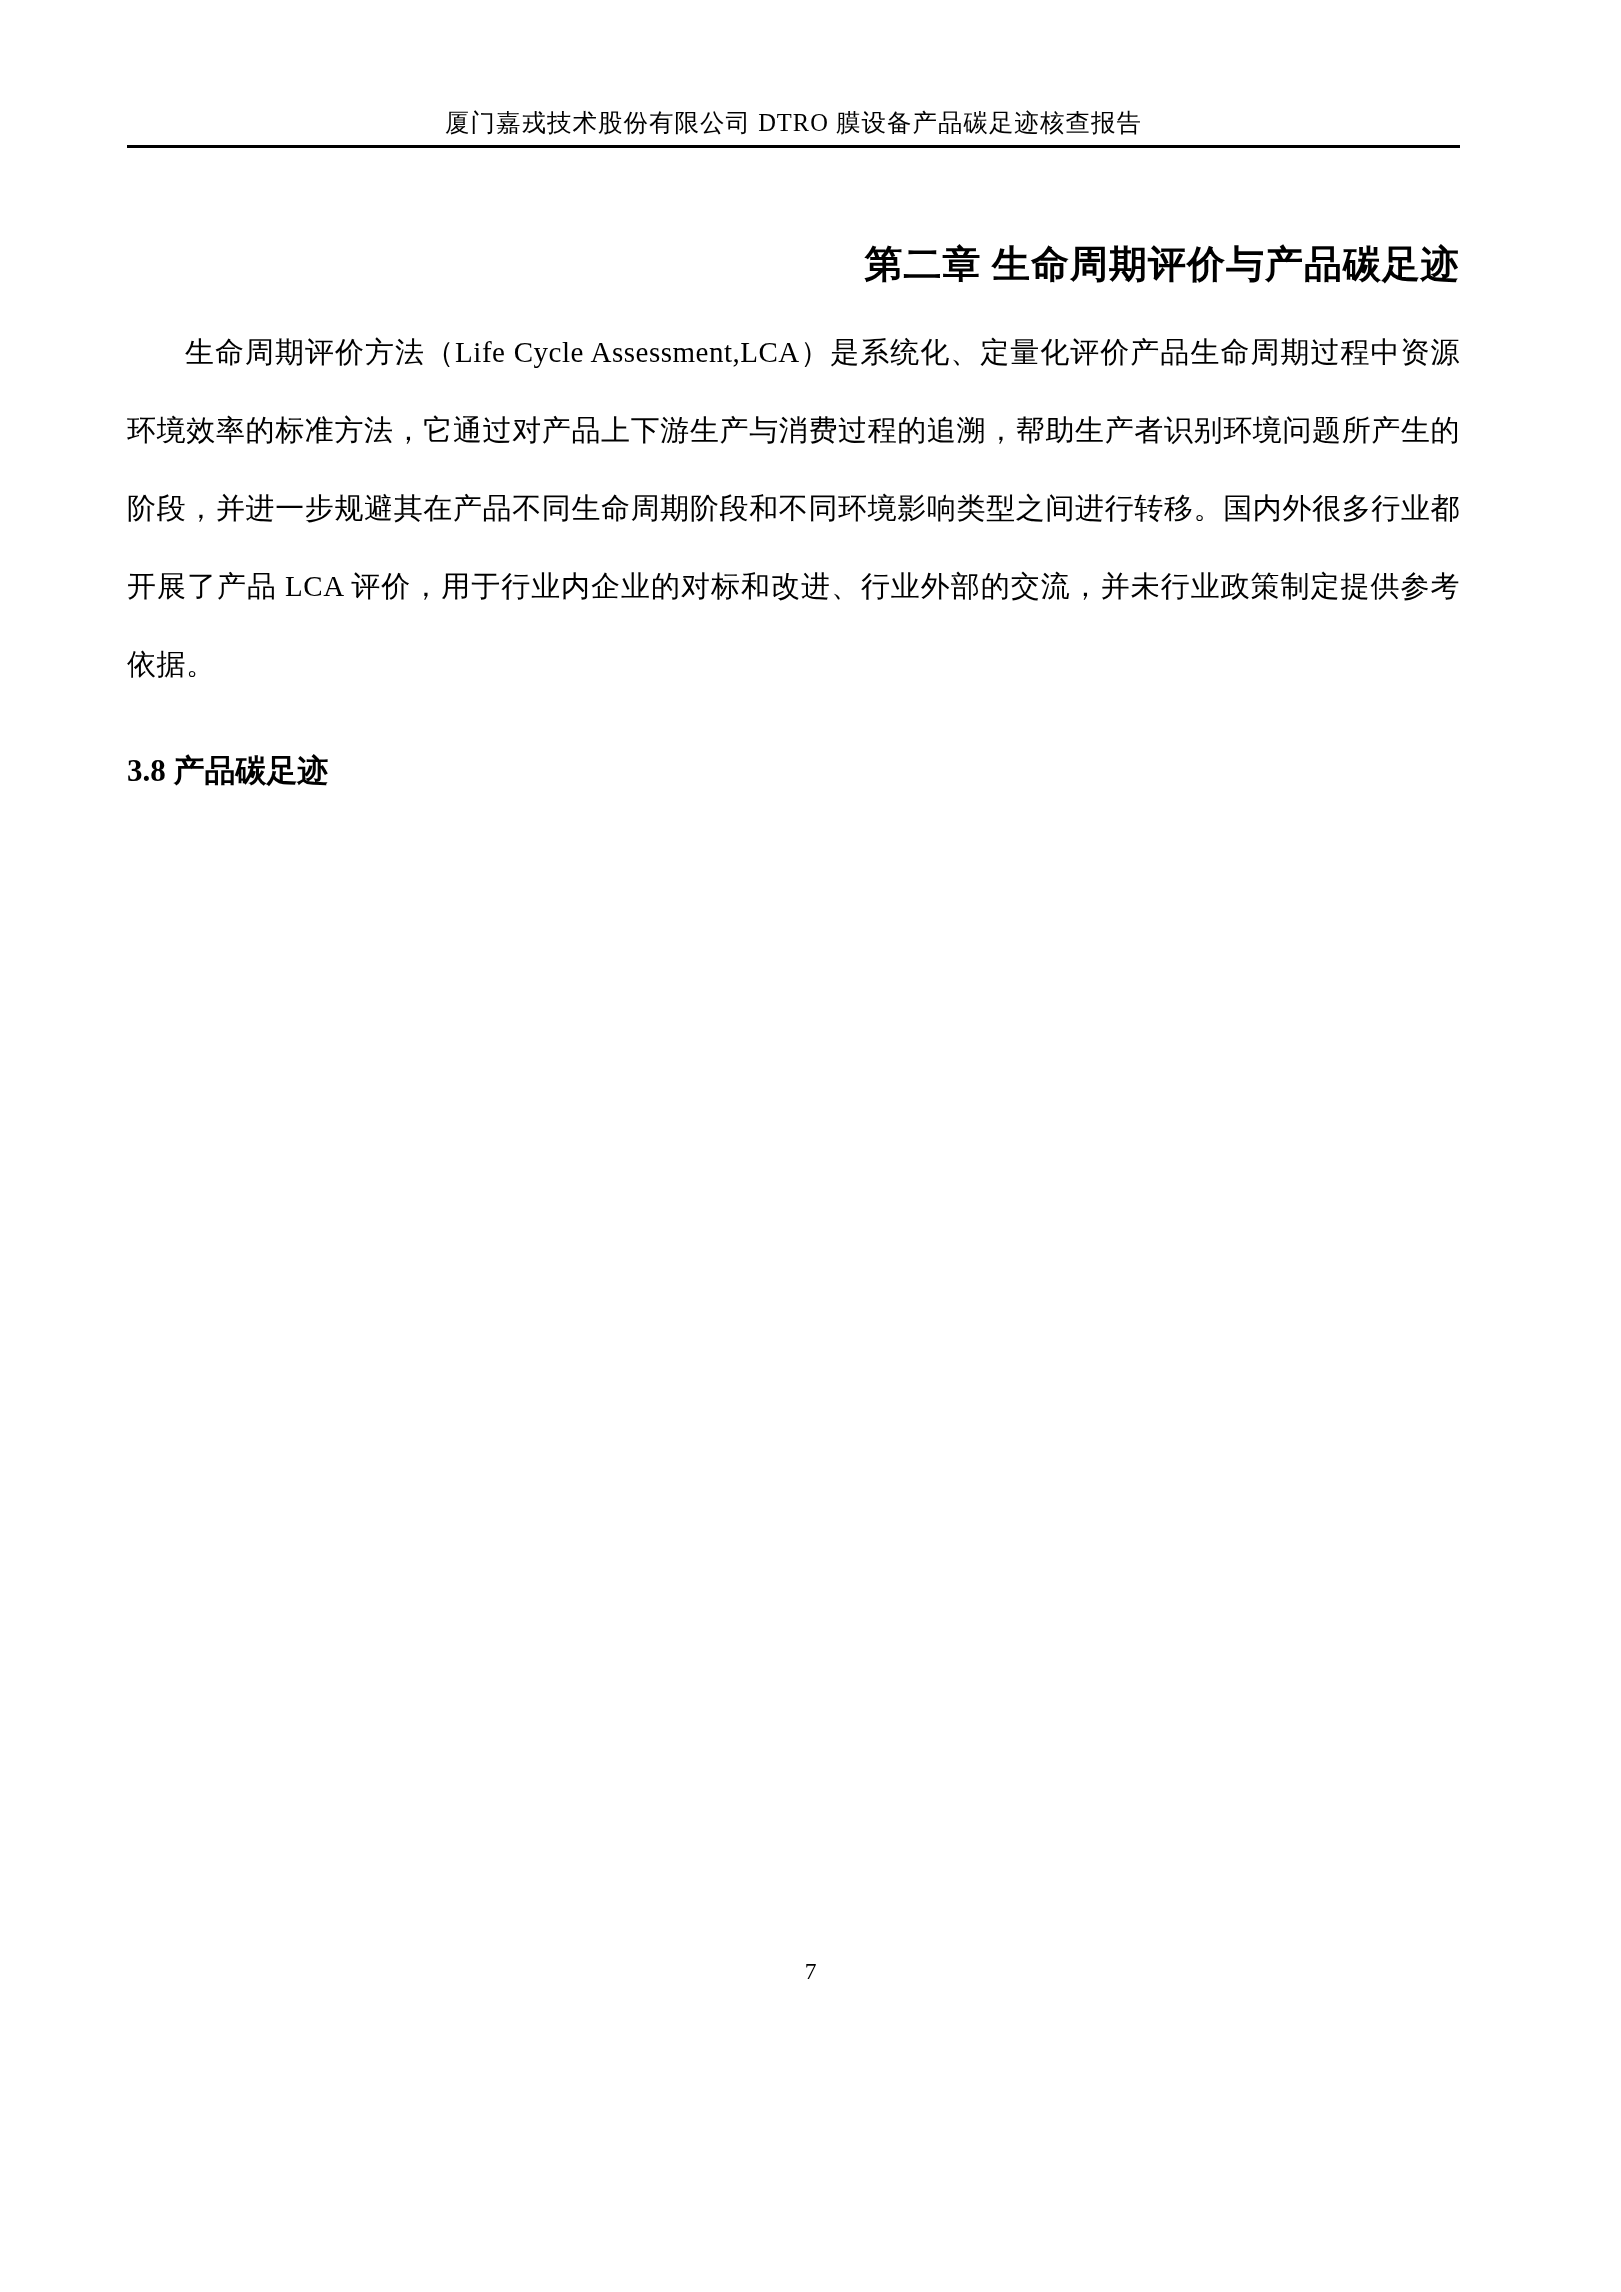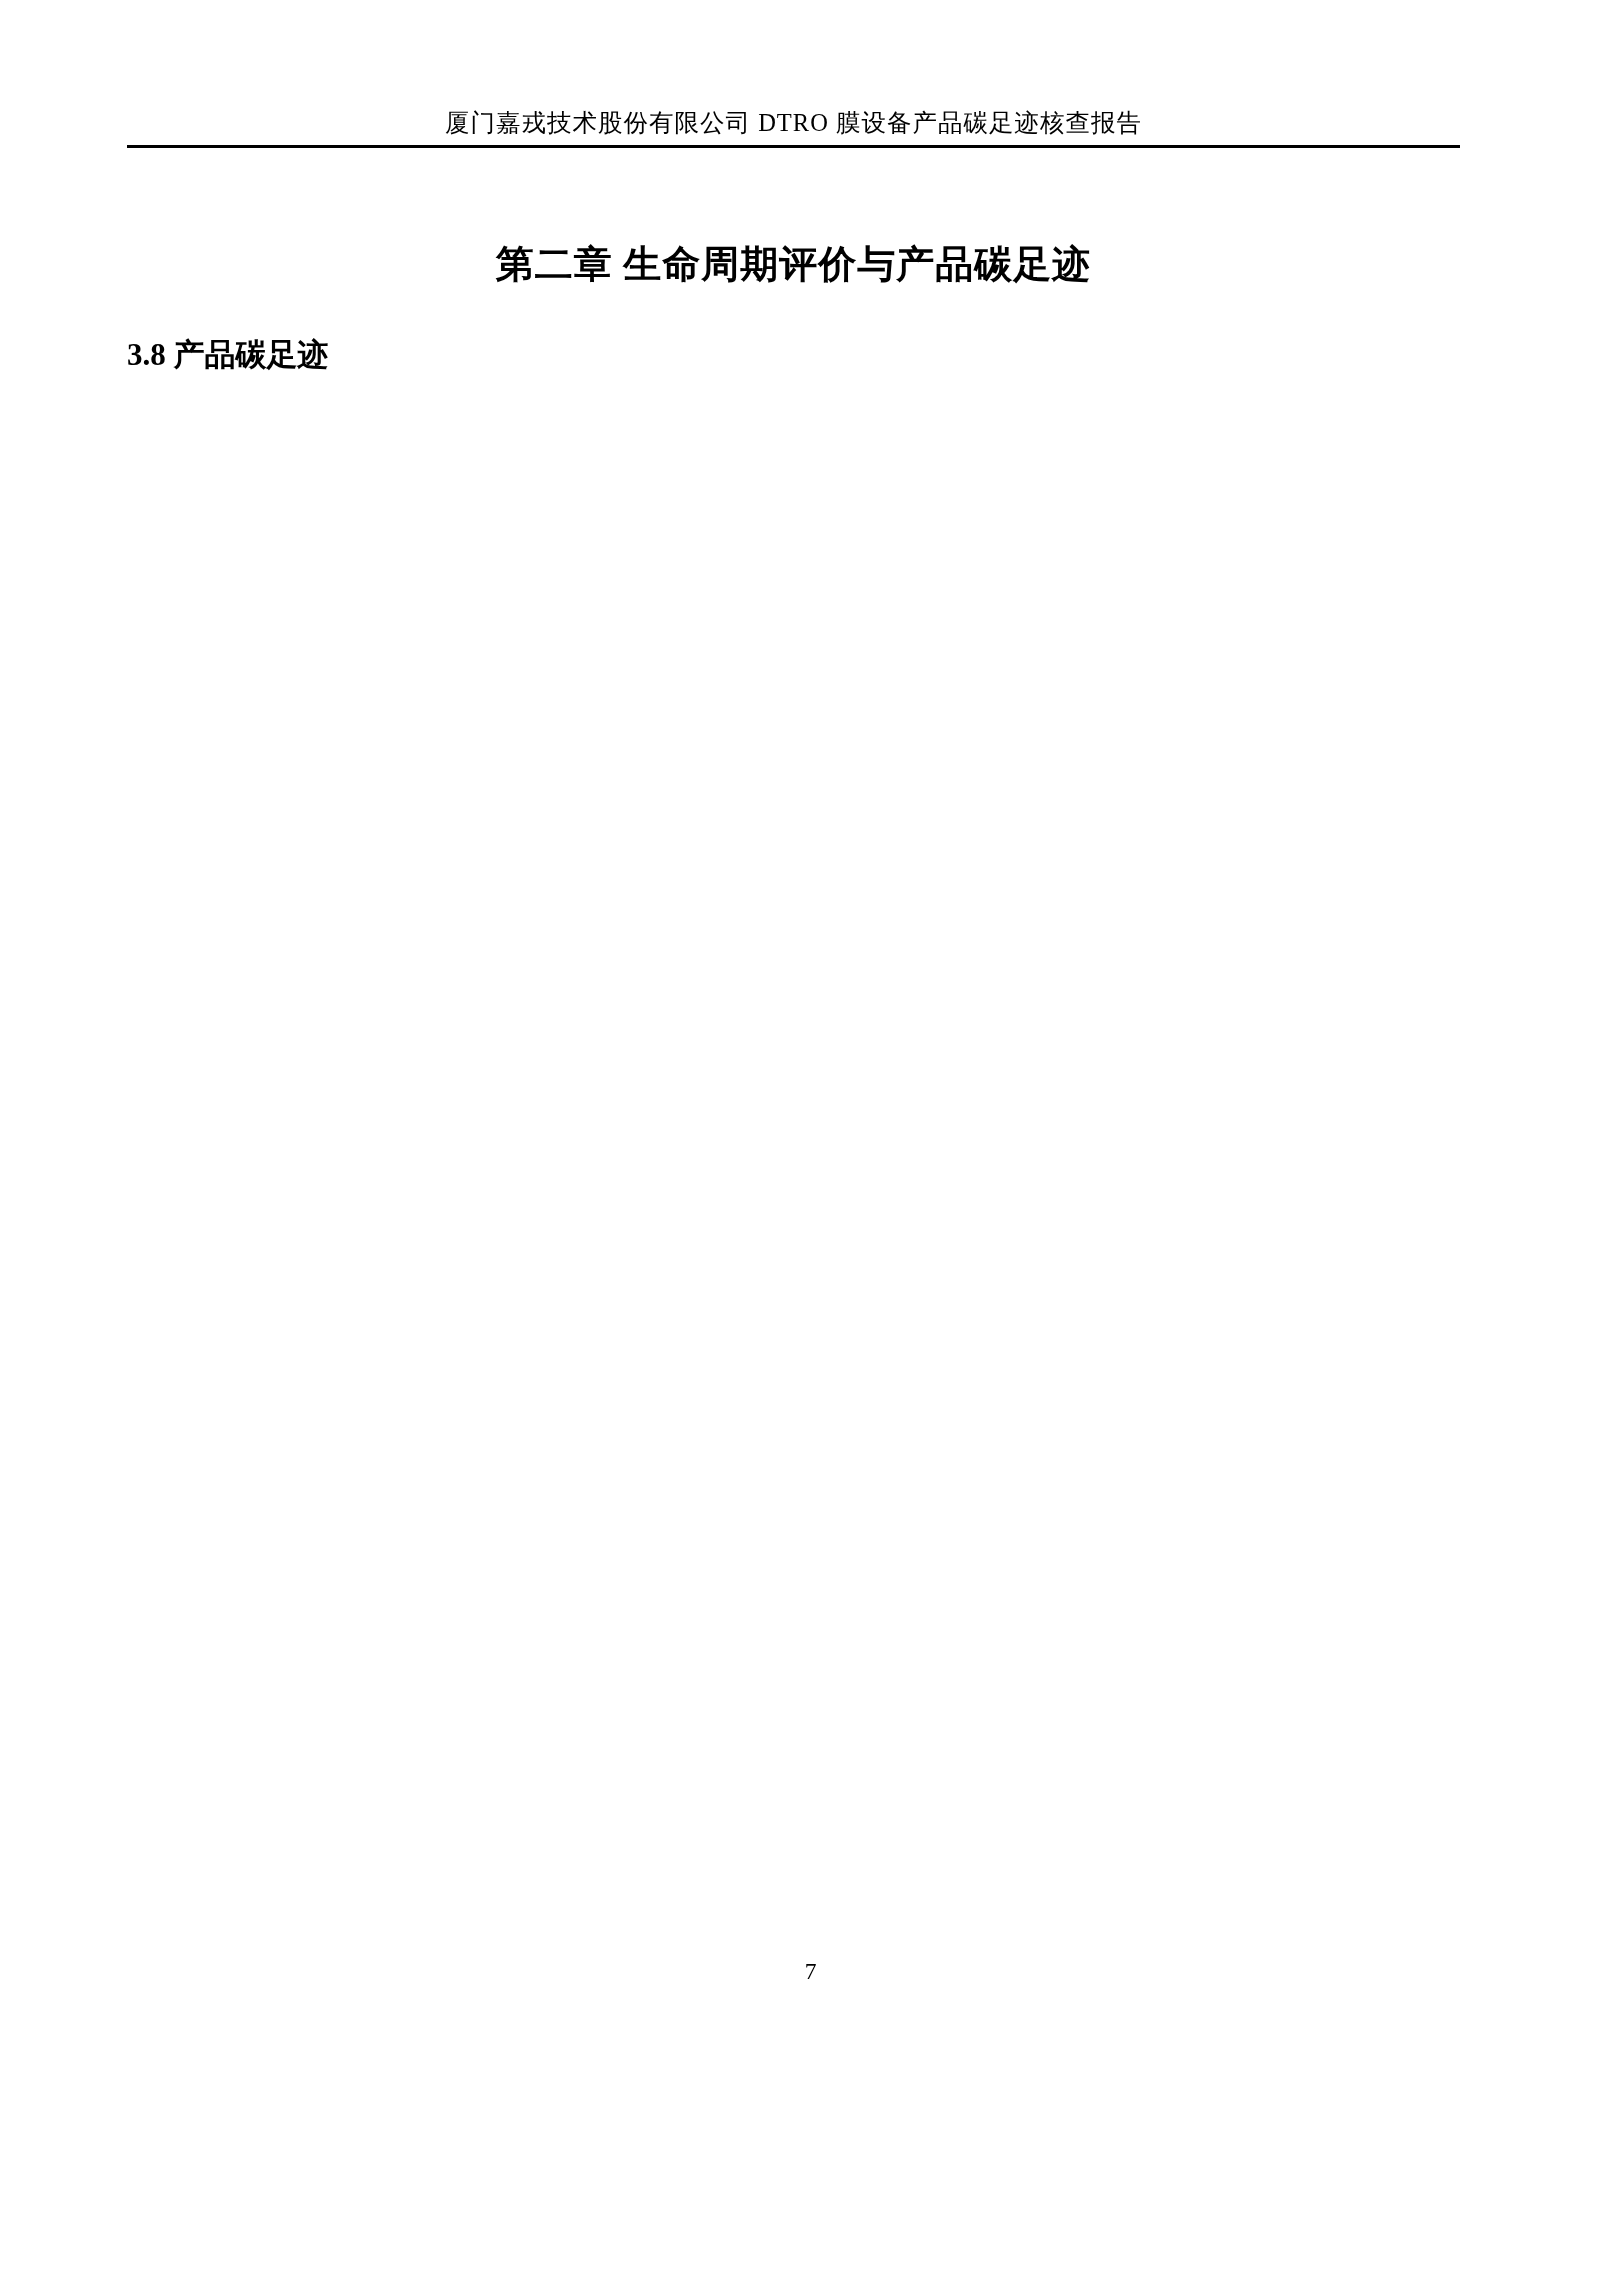--- a/index.html
+++ b/index.html
@@ -22,21 +22,21 @@
     text-align: center;
     font-size: 24.5px;
     letter-spacing: 1px;
     white-space: nowrap;
   }
   .header-rule {
     margin-top: 5.9px;
     border-bottom: 3.9px solid #000000;
   }
   .chapter-title {
-    text-align: center;
+    text-align: right;
     font-size: 38px;
     font-weight: bold;
     line-height: 1.2;
     margin: 94px 0 0 0;
     letter-spacing: 1px;
   }
   .section-heading {
     font-size: 31px;
     font-weight: bold;
     line-height: 1.2;
@@ -68,20 +68,21 @@
 <div class="page">
 
   <header class="doc-header">
     <div class="header-text">厦门嘉戎技术股份有限公司 DTRO 膜设备产品碳足迹核查报告</div>
     <div class="header-rule"></div>
   </header>
 
   <h1 class="chapter-title">第二章 生命周期评价与产品碳足迹</h1>
 
   <section>
+    <p class="body-paragraph">生命周期评价方法（Life Cycle Assessment,LCA）是系统化、定量化评价产品生命周期过程中资源环境效率的标准方法，它通过对产品上下游生产与消费过程的追溯，帮助生产者识别环境问题所产生的阶段，并进一步规避其在产品不同生命周期阶段和不同环境影响类型之间进行转移。国内外很多行业都开展了产品 LCA 评价，用于行业内企业的对标和改进、行业外部的交流，并未行业政策制定提供参考依据。</p>
   </section>
 
   <section>
     <h2 class="section-heading second">3.8 产品碳足迹</h2>
   </section>
 
   <footer class="page-footer">
     <div>7</div>
   </footer>
 

